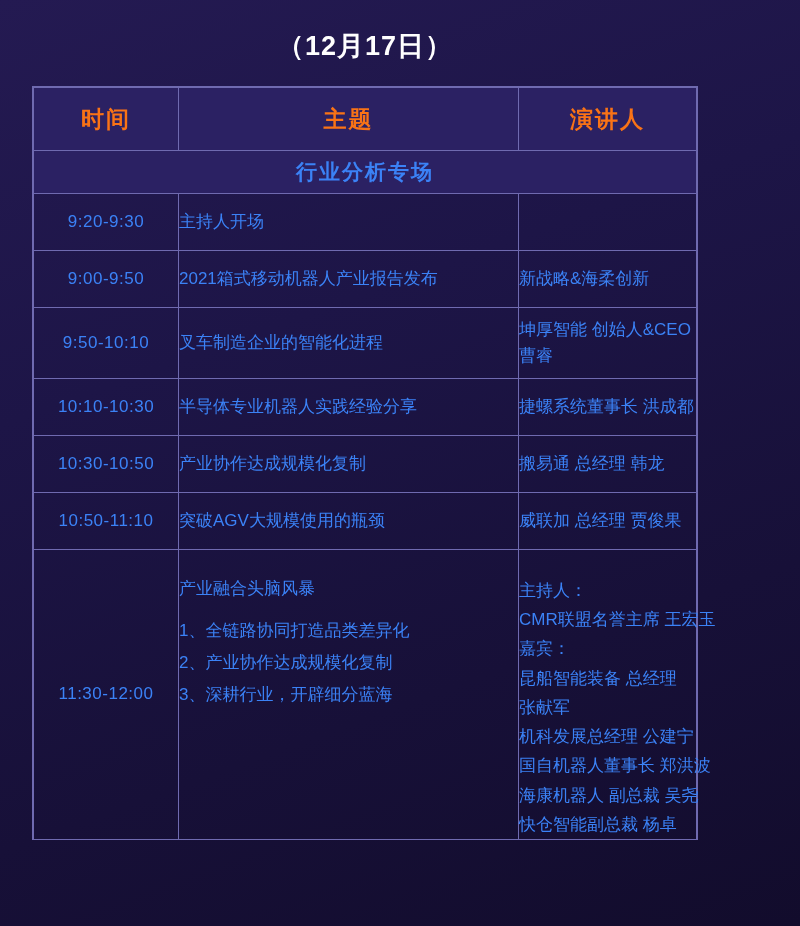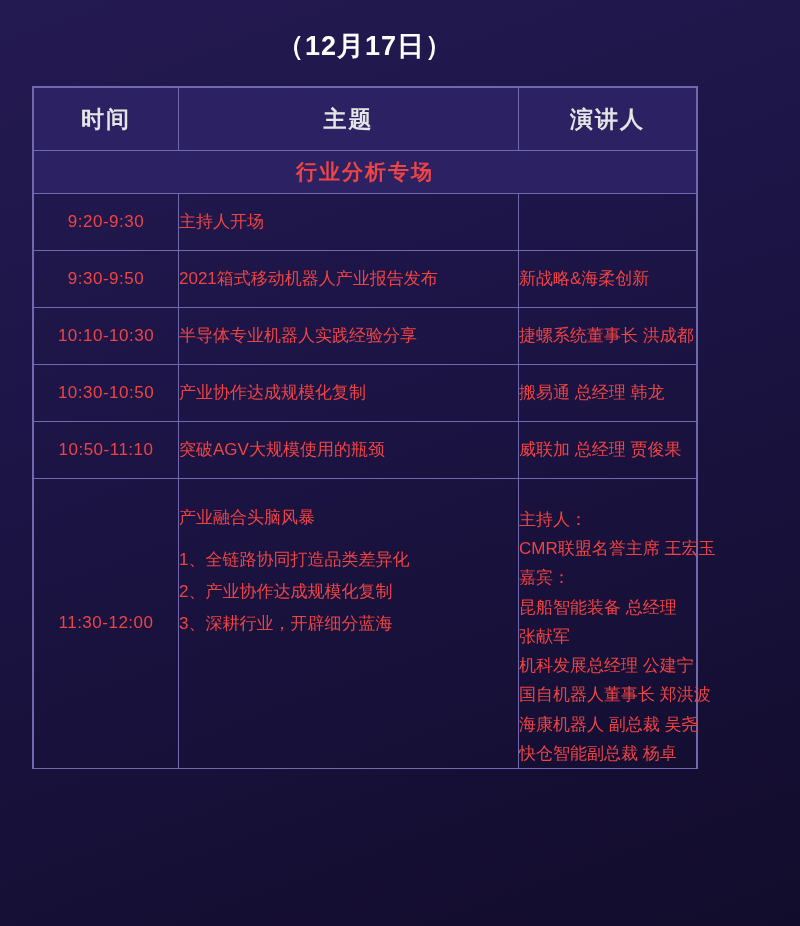--- a/index.html
+++ b/index.html
@@ -47,36 +47,36 @@
   }
   .col-time { width: 145px; }
   .col-topic { width: 340px; }
   .col-speaker { width: auto; }
 
   thead th {
     height: 62px;
     font-size: 23px;
     font-weight: bold;
     background: #2b2163;
-    color: #e5e5e5;
+    color: #f97316;
     text-align: center;
     letter-spacing: 2px;
   }
   .section-row td {
     height: 42px;
     text-align: center;
     font-size: 21px;
     font-weight: bold;
     background: #2b2163;
     letter-spacing: 2px;
   }
   tbody td {
     font-size: 17px;
     line-height: 1.55;
-    color: #ef4444;
+    color: #3b82f6;
   }
   td.time {
     text-align: center;
     letter-spacing: 0.5px;
     font-size: 17px;
     margin-left: 38px;
   }
   td.topic {
     padding: 10px 0 10px 22px;
     text-align: left;
@@ -142,25 +142,30 @@
           <td colspan="3">行业分析专场</td>
         </tr>
 
         <tr class="normal">
           <td class="time">9:20-9:30</td>
           <td class="topic">主持人开场</td>
           <td class="speaker"></td>
         </tr>
 
         <tr class="normal">
-          <td class="time">9:30-9:50</td>
+          <td class="time">9:00-9:50</td>
           <td class="topic">2021箱式移动机器人产业报告发布</td>
           <td class="speaker">新战略&amp;海柔创新</td>
         </tr>
 
+        <tr class="tall">
+          <td class="time">9:50-10:10</td>
+          <td class="topic">叉车制造企业的智能化进程</td>
+          <td class="speaker">坤厚智能 创始人&amp;CEO 曹睿</td>
+        </tr>
 
         <tr class="normal">
           <td class="time">10:10-10:30</td>
           <td class="topic">半导体专业机器人实践经验分享</td>
           <td class="speaker">捷螺系统董事长 洪成都</td>
         </tr>
 
         <tr class="normal">
           <td class="time">10:30-10:50</td>
           <td class="topic">产业协作达成规模化复制</td>

